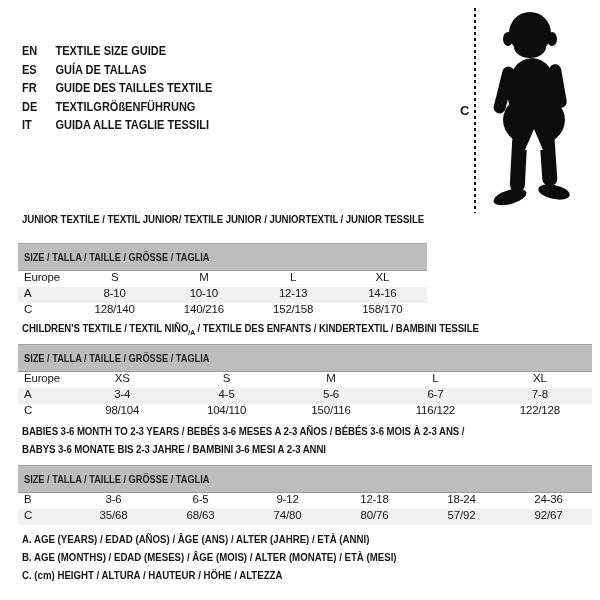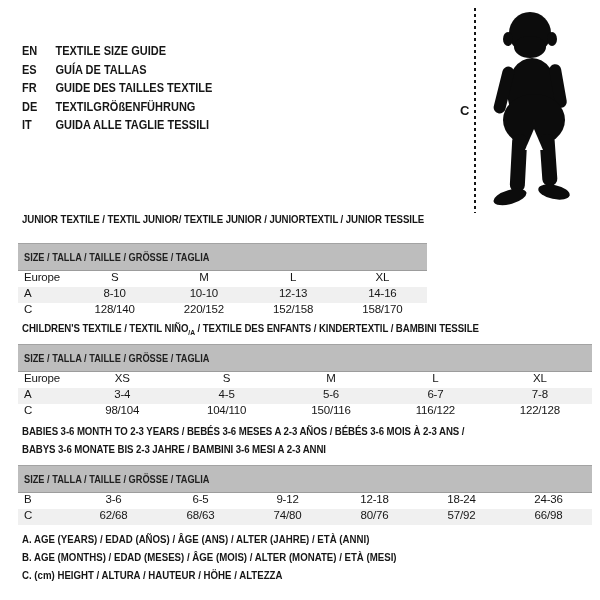--- a/index.html
+++ b/index.html
@@ -104,21 +104,21 @@
   <div class="tbl-row shaded">
     <span class="lbl">A</span>
     <span class="cell">8-10</span>
     <span class="cell">10-10</span>
     <span class="cell">12-13</span>
     <span class="cell">14-16</span>
   </div>
   <div class="tbl-row">
     <span class="lbl">C</span>
     <span class="cell">128/140</span>
-    <span class="cell">220/152</span>
+    <span class="cell">140/216</span>
     <span class="cell">152/158</span>
     <span class="cell">158/170</span>
   </div>
 </div>
 
 <div class="sec-title" style="top:322px;"><span>CHILDREN'S TEXTILE / TEXTIL NIÑO</span><span class="sub">/A</span><span> / TEXTILE DES ENFANTS / KINDERTEXTIL / BAMBINI TESSILE</span></div>
 <div class="tbl w2" style="top:344px;">
   <div class="tbl-bar">
     <span class="cond">SIZE / TALLA / TAILLE / GRÖSSE / TAGLIA</span>
   </div>
@@ -158,24 +158,24 @@
     <span class="lbl">B</span>
     <span class="cell">3-6</span>
     <span class="cell">6-5</span>
     <span class="cell">9-12</span>
     <span class="cell">12-18</span>
     <span class="cell">18-24</span>
     <span class="cell">24-36</span>
   </div>
   <div class="tbl-row shaded">
     <span class="lbl">C</span>
-    <span class="cell">62/68</span>
+    <span class="cell">35/68</span>
     <span class="cell">68/63</span>
     <span class="cell">74/80</span>
     <span class="cell">80/76</span>
     <span class="cell">57/92</span>
-    <span class="cell">66/98</span>
+    <span class="cell">92/67</span>
   </div>
 </div>
 
 <div class="note" style="top:533px;">A. AGE (YEARS) / EDAD (AÑOS) / ÂGE (ANS) / ALTER (JAHRE) / ETÀ (ANNI)</div>
 <div class="note" style="top:551px;">B. AGE (MONTHS) / EDAD (MESES) / ÂGE (MOIS) / ALTER (MONATE) / ETÀ (MESI)</div>
 <div class="note" style="top:569px;">C. (cm) HEIGHT / ALTURA / HAUTEUR / HÖHE / ALTEZZA</div>
 
 </body></html>

